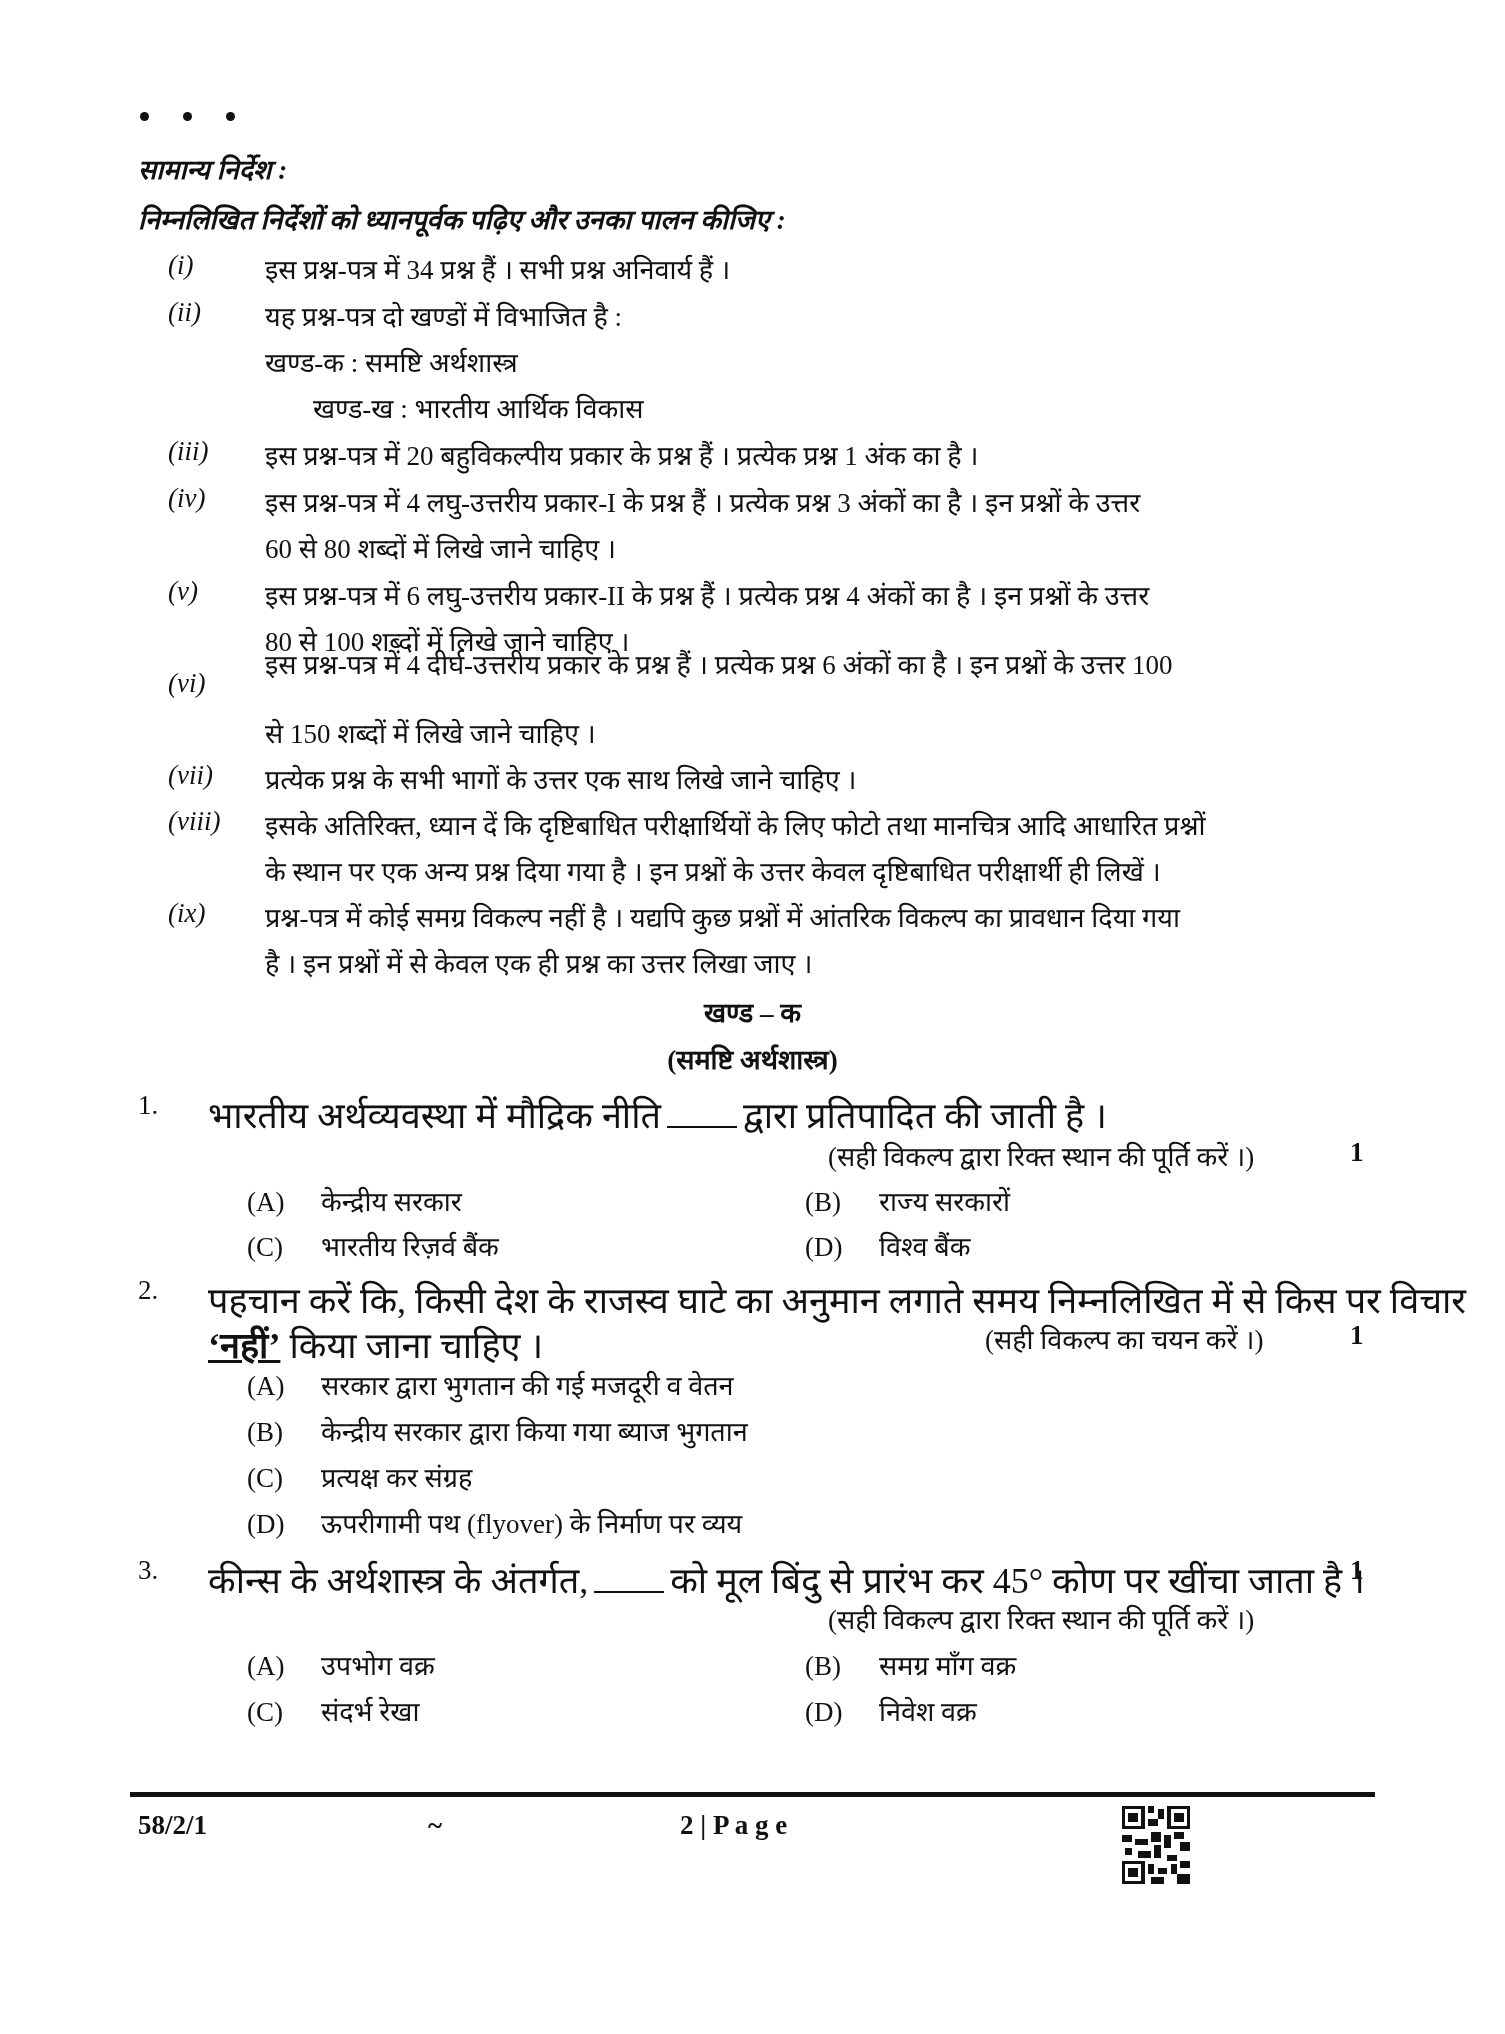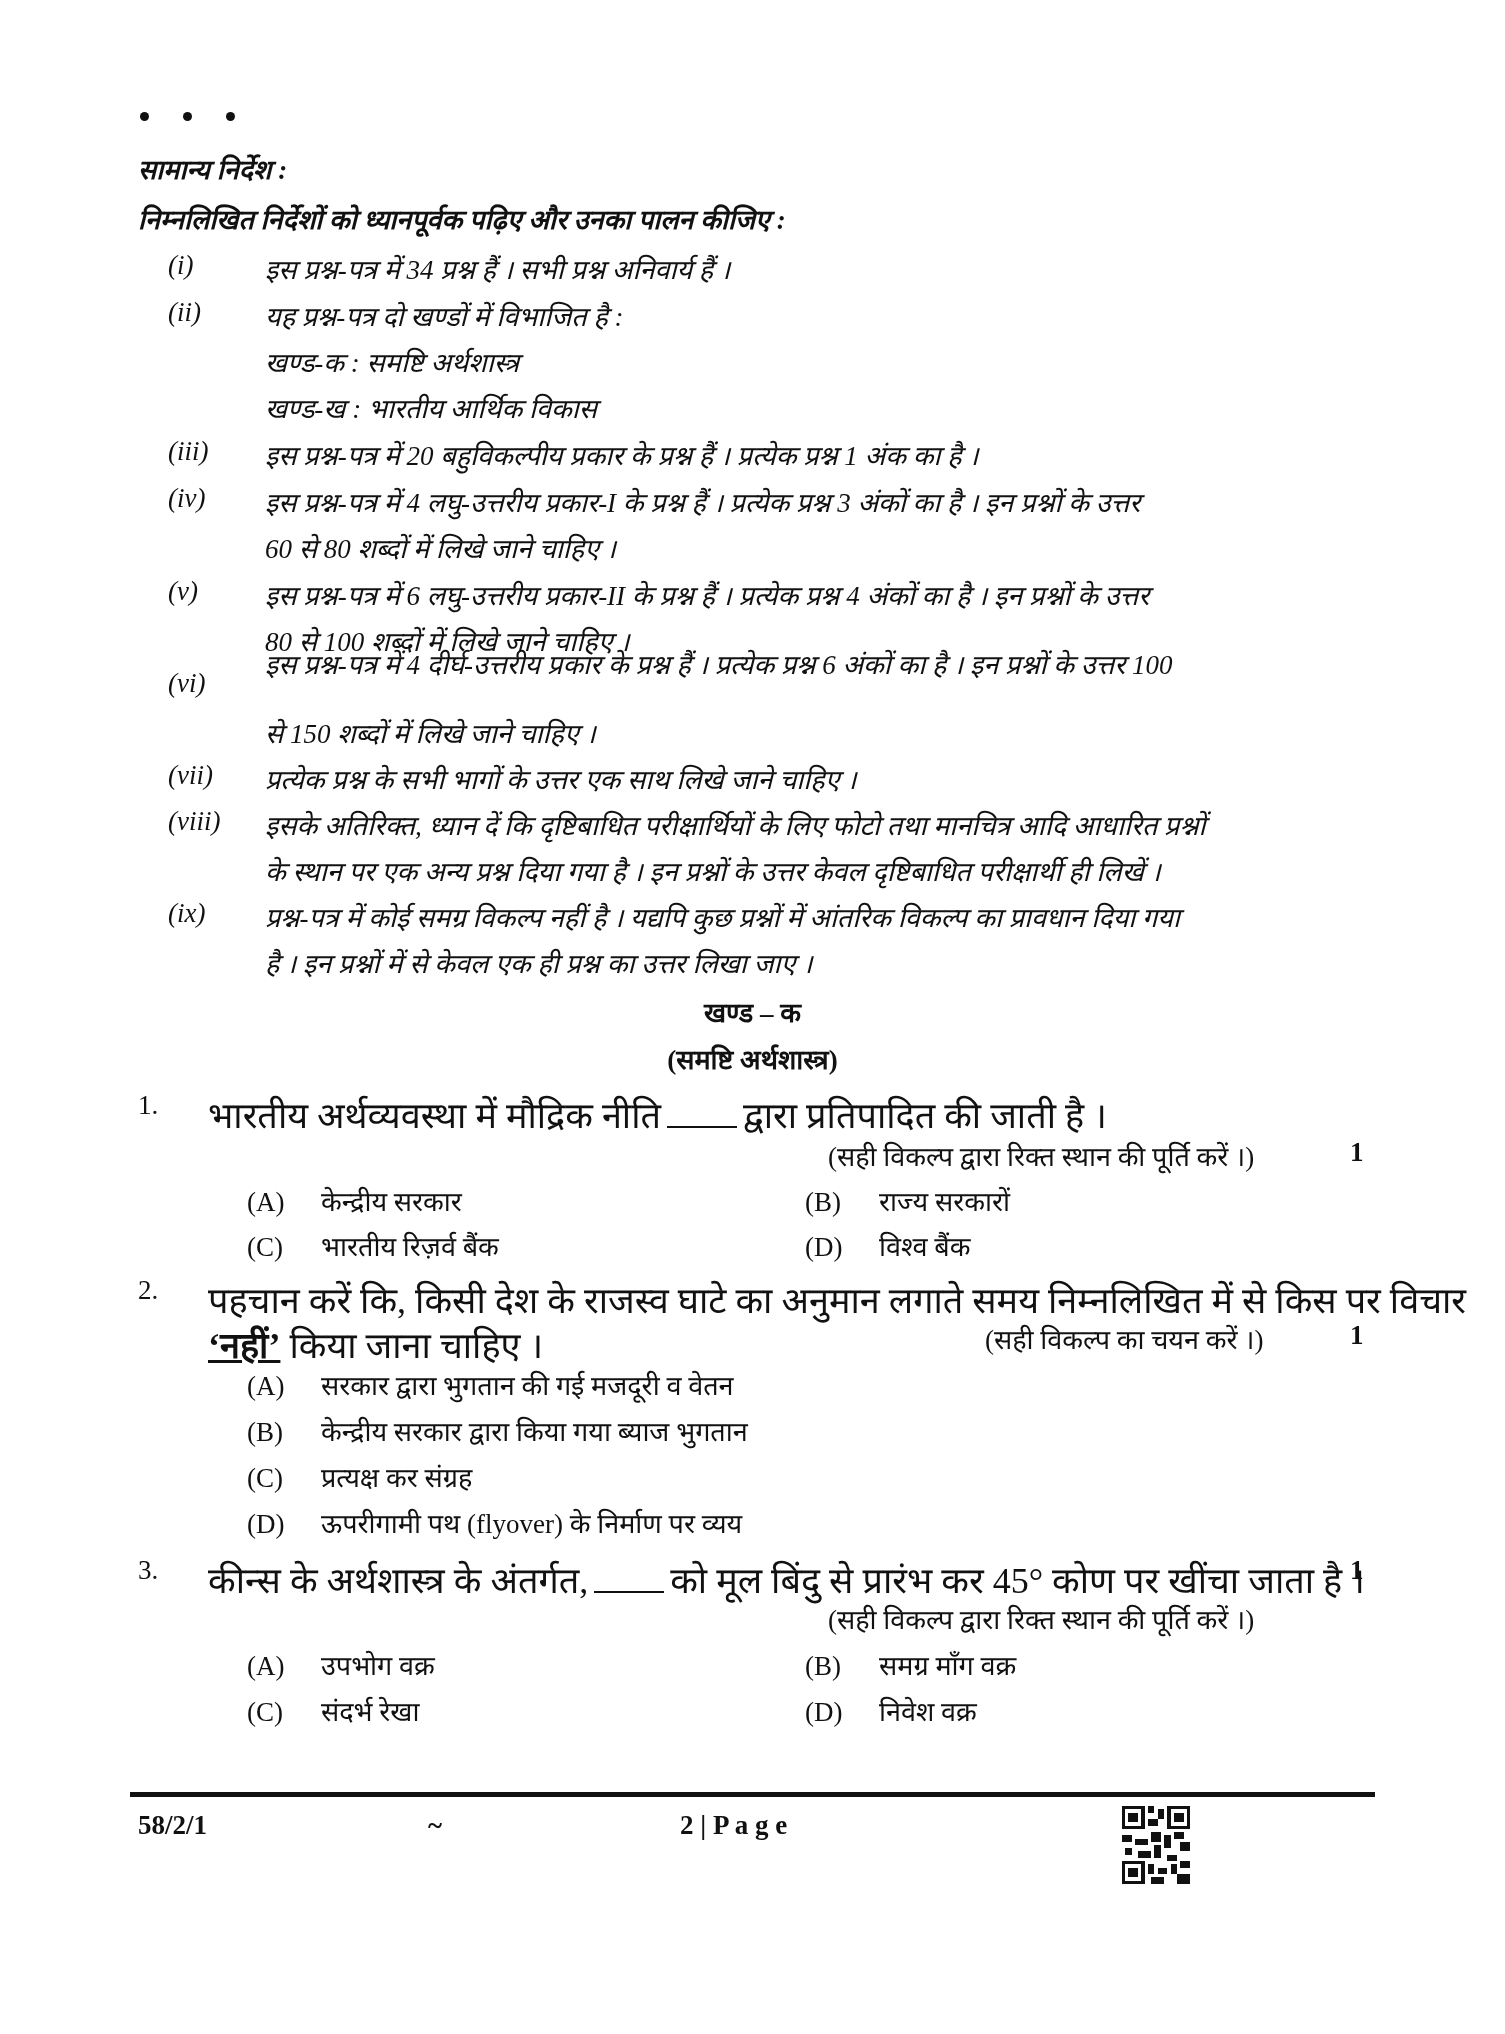--- a/index.html
+++ b/index.html
@@ -6,21 +6,21 @@
   body {
     width: 1505px; height: 2034px; position: relative; overflow: hidden;
     font-family: "Liberation Serif", "DejaVu Serif", serif;
     color: #111;
   }
   .abs { position: absolute; }
   .dots { left: 140px; top: 112px; display: flex; gap: 34px; }
   .dot { width: 9px; height: 9px; background: #111; border-radius: 50%; }
   .hi { font-style: italic; font-size: 27px; font-weight: bold; }
   .ins-num { position: absolute; left: 168px; font-style: italic; font-size: 27px; }
-  .ins-text { position: absolute; left: 265px; font-style: italic; font-size: 27px; white-space: nowrap; }
+  .ins-text { position: absolute; left: 265px; font-size: 27px; white-space: nowrap; }
   .center { position: absolute; left: 0; width: 1505px; text-align: center; font-weight: bold; font-size: 27px; }
   .qnum { position: absolute; left: 138px; font-size: 27px; }
   .qtext { position: absolute; left: 208px; font-size: 36px; white-space: nowrap; }
   .hint { position: absolute; font-size: 27px; white-space: nowrap; }
   .marks { position: absolute; left: 1350px; font-size: 27px; font-weight: bold; }
   .opt { position: absolute; font-size: 27px; white-space: nowrap; margin-left: 37px; }
   .opt .lbl { display: inline-block; width: 74px; }
   .blank { display: inline-block; width: 70px; border-bottom: 2px solid #111; height: 20px; vertical-align: baseline; margin: 0 6px; }
   .rule { position: absolute; left: 130px; top: 1792px; width: 1245px; height: 5px; background: #111; }
   .footer { position: absolute; top: 1810px; font-size: 27px; font-weight: bold; }
@@ -37,21 +37,21 @@
 <div class="abs hi" style="left:138px; top:150px;">सामान्य निर्देश :</div>
 <div class="abs hi" style="left:138px; top:200px;">निम्नलिखित निर्देशों को ध्यानपूर्वक पढ़िए और उनका पालन कीजिए :</div>
 
 <div>
   <span class="ins-num" style="top:250px;">(i)</span>
   <span class="ins-text" style="top:250px;">इस प्रश्न-पत्र में 34 प्रश्न हैं । सभी प्रश्न अनिवार्य हैं ।</span>
 
   <span class="ins-num" style="top:297px;">(ii)</span>
   <span class="ins-text" style="top:297px;">यह प्रश्न-पत्र दो खण्डों में विभाजित है :</span>
   <span class="ins-text" style="top:343px;">खण्ड-क : समष्टि अर्थशास्त्र</span>
-  <span class="ins-text" style="top:389px;">खण्ड-ख : भारतीय आर्थिक विकास</span>
+  <span class="ins-text" style="top:389px;margin-left:48px;">खण्ड-ख : भारतीय आर्थिक विकास</span>
 
   <span class="ins-num" style="top:436px;">(iii)</span>
   <span class="ins-text" style="top:436px;">इस प्रश्न-पत्र में 20 बहुविकल्पीय प्रकार के प्रश्न हैं । प्रत्येक प्रश्न 1 अंक का है ।</span>
 
   <span class="ins-num" style="top:483px;">(iv)</span>
   <span class="ins-text" style="top:483px;">इस प्रश्न-पत्र में 4 लघु-उत्तरीय प्रकार-I के प्रश्न हैं । प्रत्येक प्रश्न 3 अंकों का है । इन प्रश्नों के उत्तर</span>
   <span class="ins-text" style="top:529px;">60 से 80 शब्दों में लिखे जाने चाहिए ।</span>
 
   <span class="ins-num" style="top:576px;">(v)</span>
   <span class="ins-text" style="top:576px;">इस प्रश्न-पत्र में 6 लघु-उत्तरीय प्रकार-II के प्रश्न हैं । प्रत्येक प्रश्न 4 अंकों का है । इन प्रश्नों के उत्तर</span>

